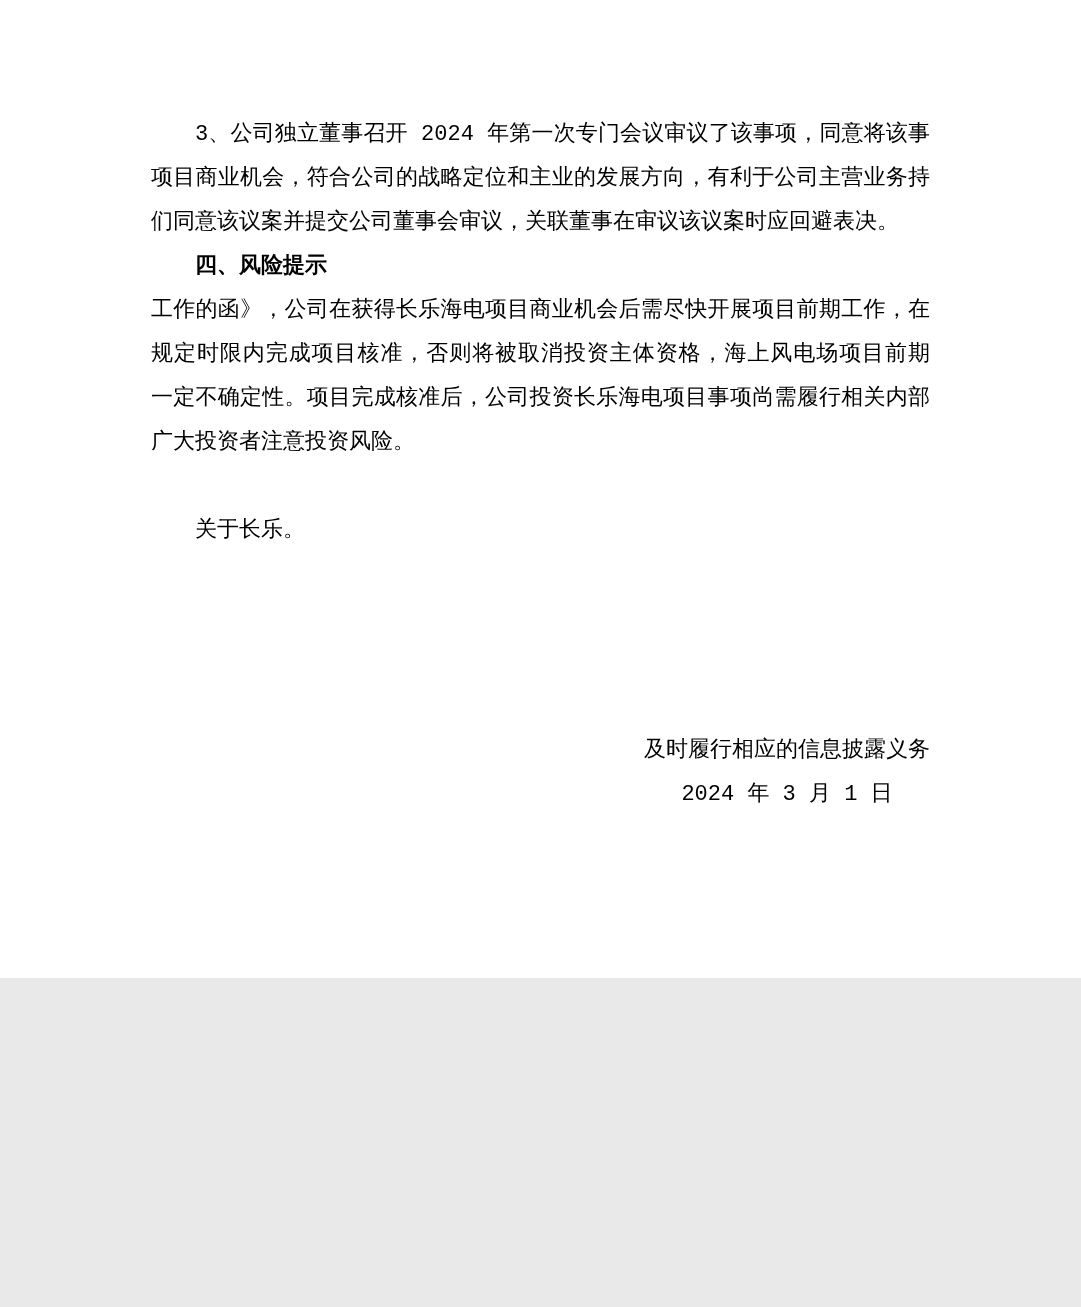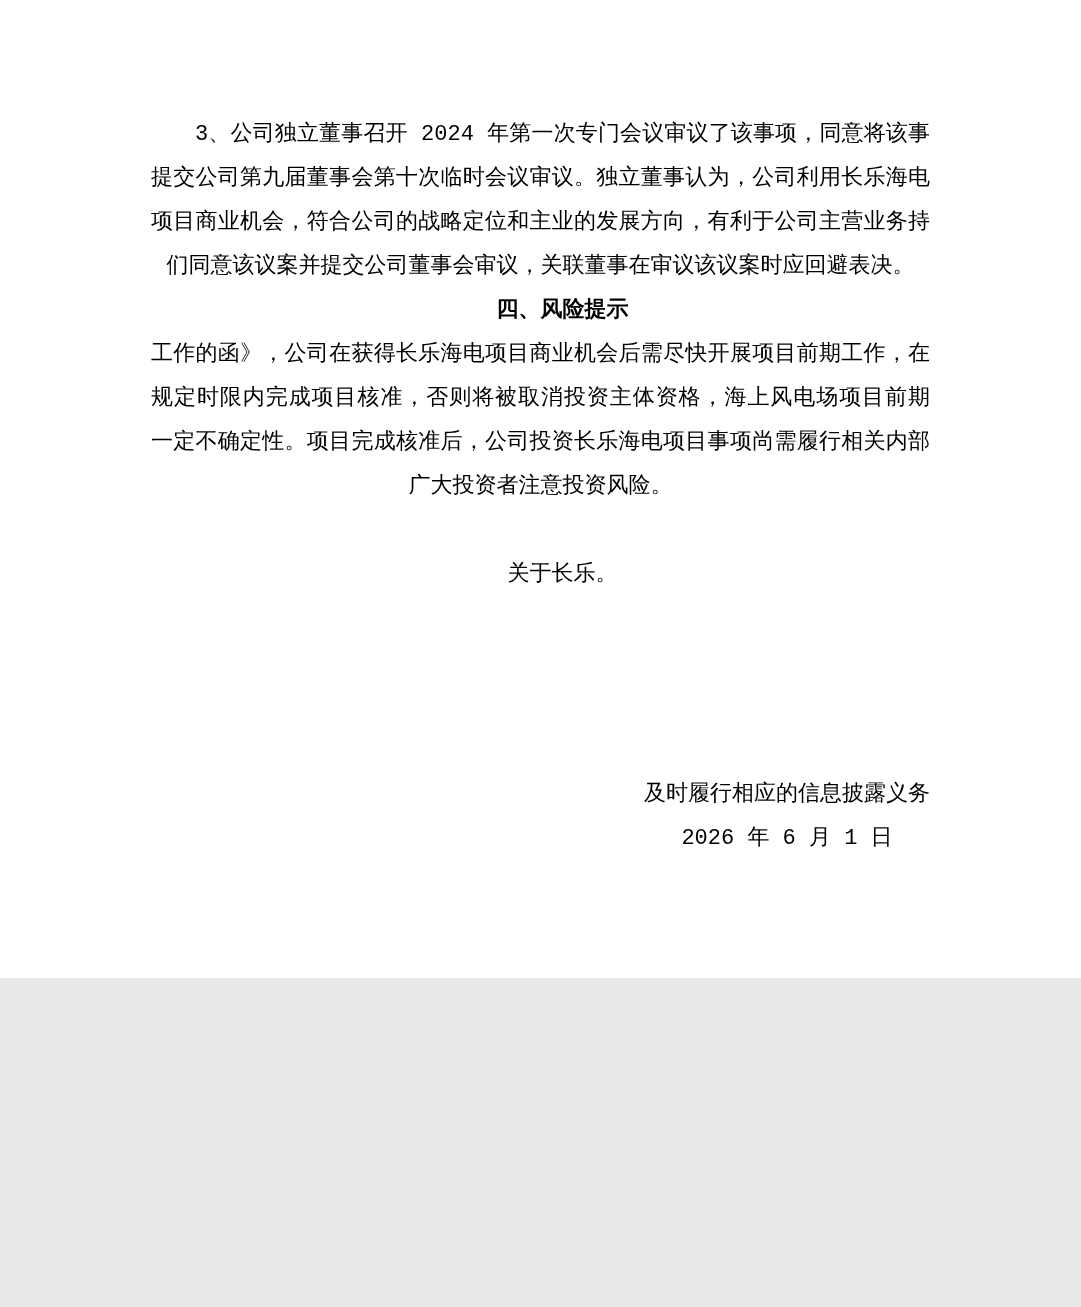--- a/index.html
+++ b/index.html
@@ -18,21 +18,20 @@
     font-family: Liberation Mono, monospace;
     font-size: 22px;
     color: #000000;
     overflow: hidden;
   }
   .line {
     height: 44px;
     line-height: 44px;
     white-space: pre-wrap;
     overflow: hidden;
-    text-align: center;
   }
   
   .jline {
     text-align: justify;
     text-align-last: justify;
   }
   .indent {
     padding-left: 44px; 
   }
   .heading {
@@ -52,34 +51,33 @@
     overflow: visible;
   }
 </style>
 </head>
 <body>
 
 <div class="page">
 
   <div>
       <div class="line jline indent">3、公司独立董事召开 2024 年第一次专门会议审议了该事项，同意将该事项</div>
-      <div class="line jline">提交公司第九届董事会第十次临时会议审议。独立董事认为，公司利用长乐海电</div>
       <div class="line jline">项目商业机会，符合公司的战略定位和主业的发展方向，有利于公司主营业务持</div>
       <div class="line">们同意该议案并提交公司董事会审议，关联董事在审议该议案时应回避表决。</div>
     </div>
 
   <div class="line indent heading">四、风险提示</div>
 
   <div>
       <div class="line jline">工作的函》，公司在获得长乐海电项目商业机会后需尽快开展项目前期工作，在</div>
       <div class="line jline">规定时限内完成项目核准，否则将被取消投资主体资格，海上风电场项目前期</div>
       <div class="line jline">一定不确定性。项目完成核准后，公司投资长乐海电项目事项尚需履行相关内部</div>
       <div class="line">广大投资者注意投资风险。</div>
     </div>
 
   <div class="line indent closing">关于长乐。</div>
 
   <div class="signature">
     <div class="line">及时履行相应的信息披露义务</div>
-    <div class="line">2026 年 6 月 1 日</div>
+    <div class="line">2024 年 3 月 1 日</div>
   </div>
 
 </div>
 
 </body></html>

